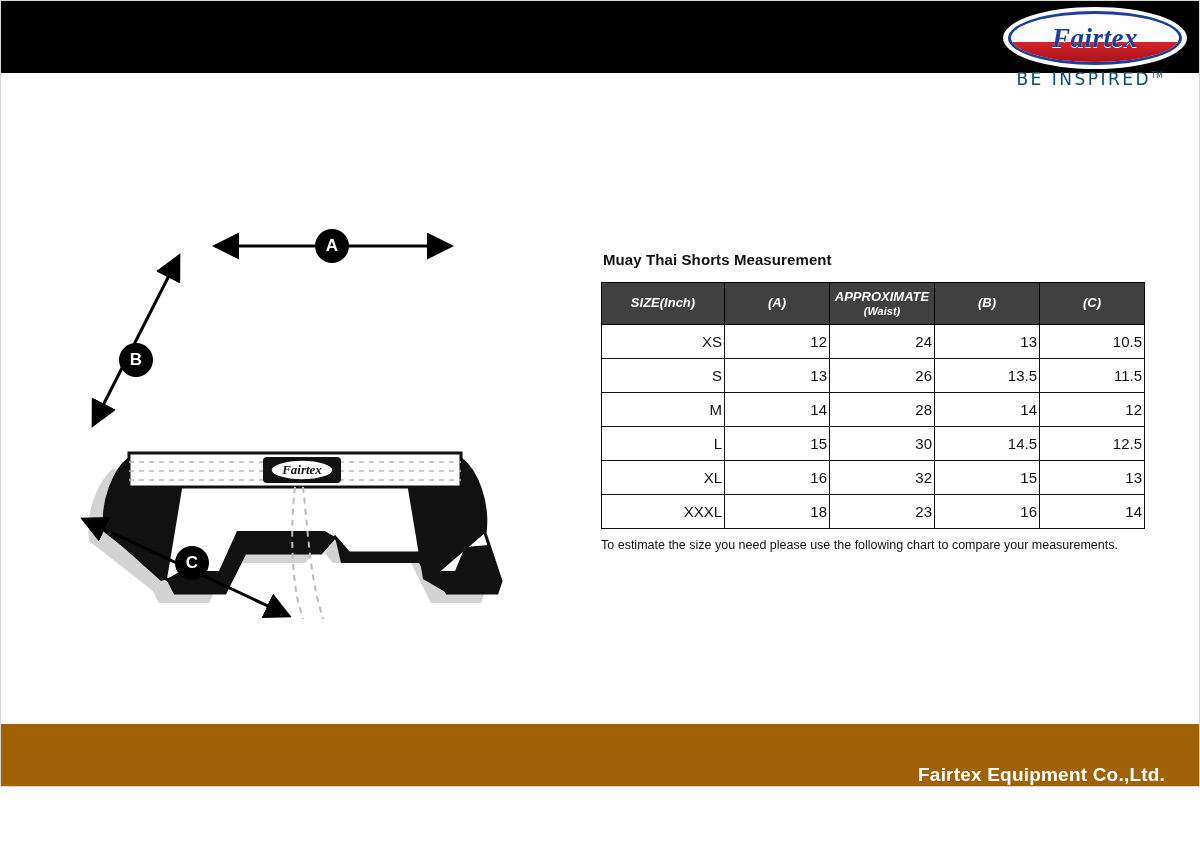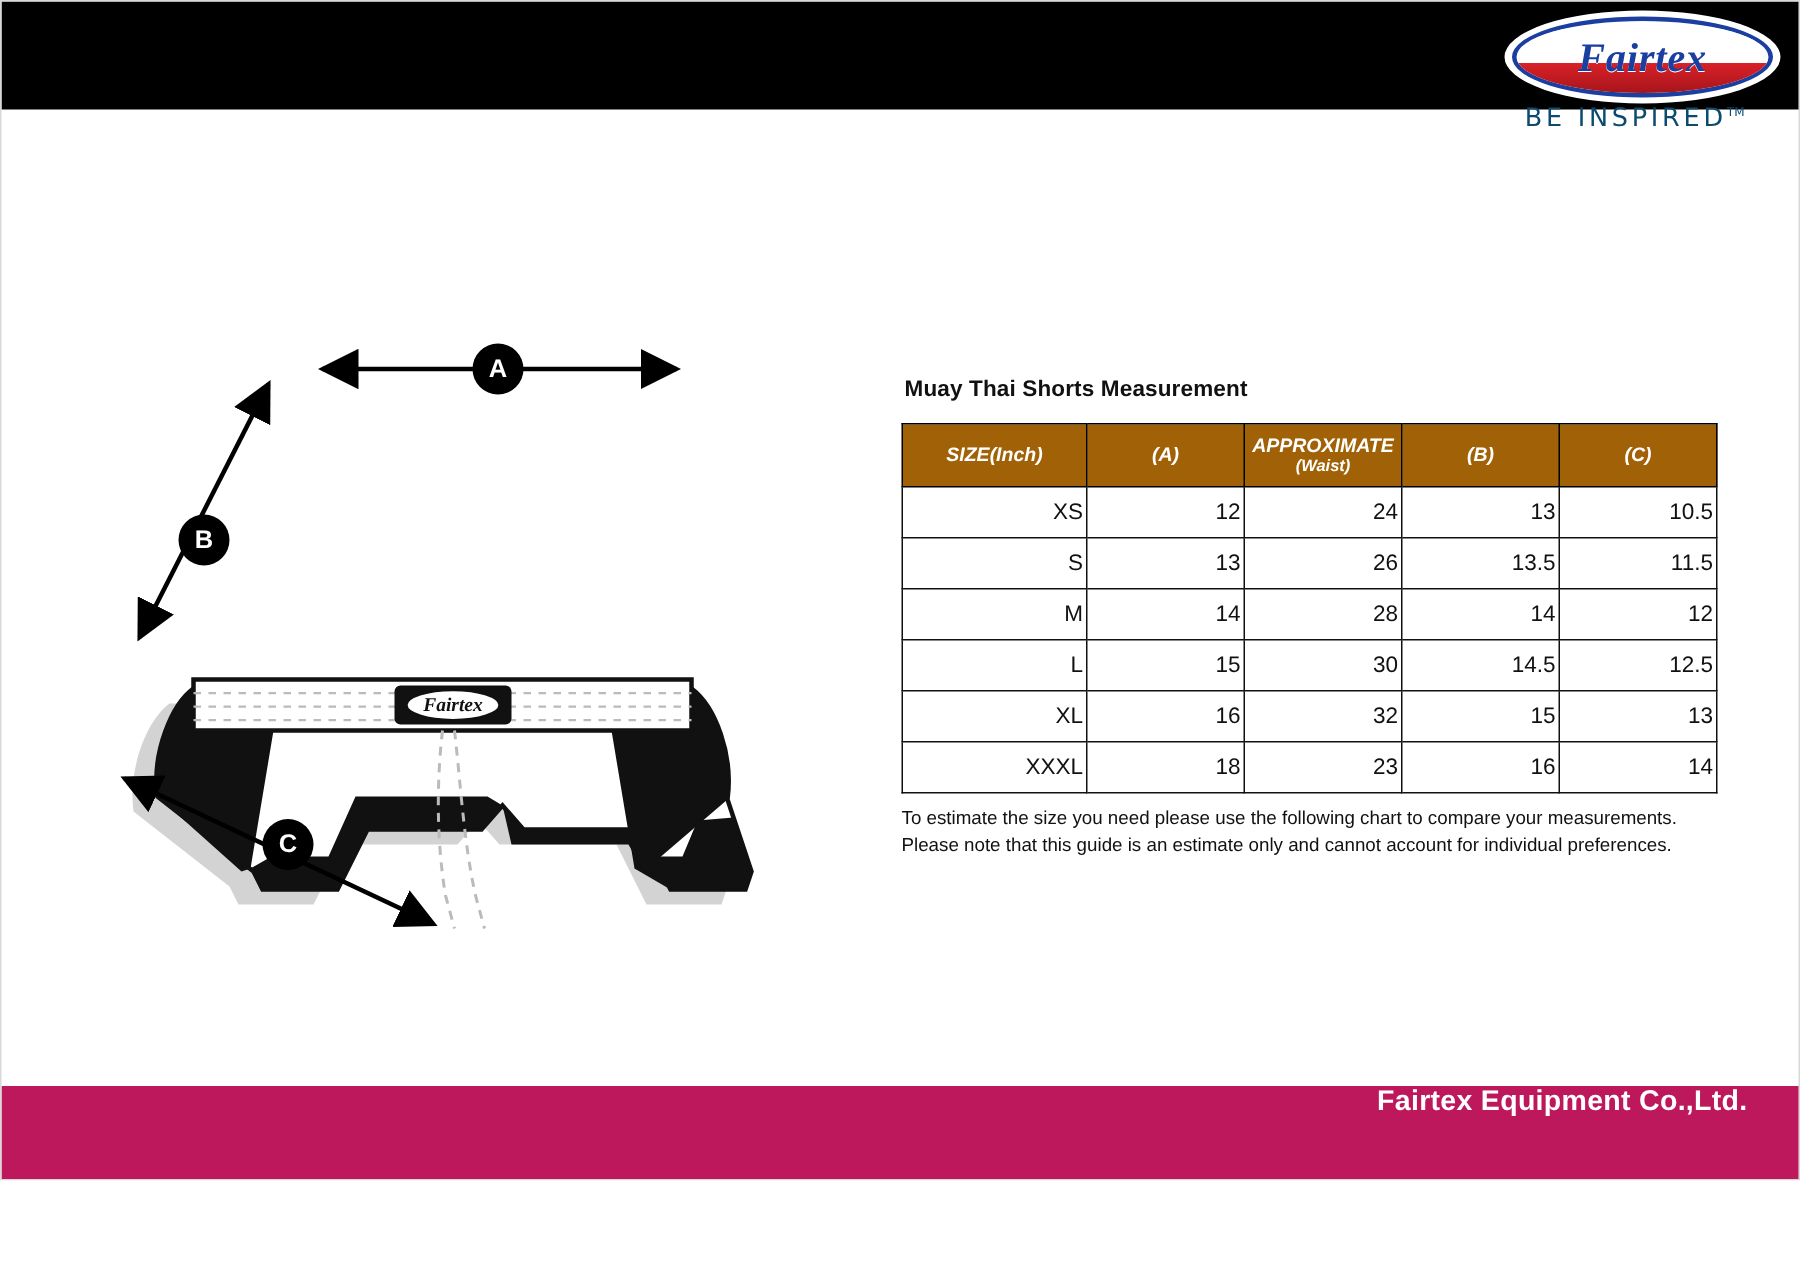--- a/index.html
+++ b/index.html
@@ -105,23 +105,23 @@
     font-size: 8px;
     letter-spacing: 0;
   }
   
   .footer-bar {
     position: absolute;
     left: 0;
     bottom: 0;
     width: 1200px;
     height: 62px;
-    background: #be185d;
+    background: #a16207;
     display: flex;
-    align-items: flex-start;
+    align-items: flex-end;
     justify-content: flex-end;
   }
   .footer-text {
     color: #ffffff;
     font-size: 19px;
     font-weight: bold;
     padding-right: 36px;
     letter-spacing: 0.2px;
   }
   
@@ -137,21 +137,21 @@
     color: #111111;
     margin: 0 0 14px 2px;
     letter-spacing: 0.1px;
   }
   table.size-table {
     border-collapse: collapse;
     width: 518px;
     table-layout: fixed;
   }
   table.size-table th {
-    background: #a16207;
+    background: #404040;
     color: #ffffff;
     font-size: 13px;
     font-style: italic;
     font-weight: bold;
     padding: 7px 2px;
     border: 1px solid #000000;
     text-align: center;
     line-height: 1.12;
   }
   table.size-table th .sub {
@@ -335,21 +335,20 @@
           <td>18</td>
           <td>23</td>
           <td>16</td>
           <td>14</td>
         </tr>
       </tbody>
     </table>
 
     <div class="note">
       <div>To estimate the size you need please use the following chart to compare your measurements.</div>
-      <div>Please note that this guide is an estimate only and cannot account for individual preferences.</div>
     </div>
   </div>
 
   <div class="footer-bar">
     <div class="footer-text">Fairtex Equipment Co.,Ltd.</div>
   </div>
 
 </div>
 
 </body></html>

